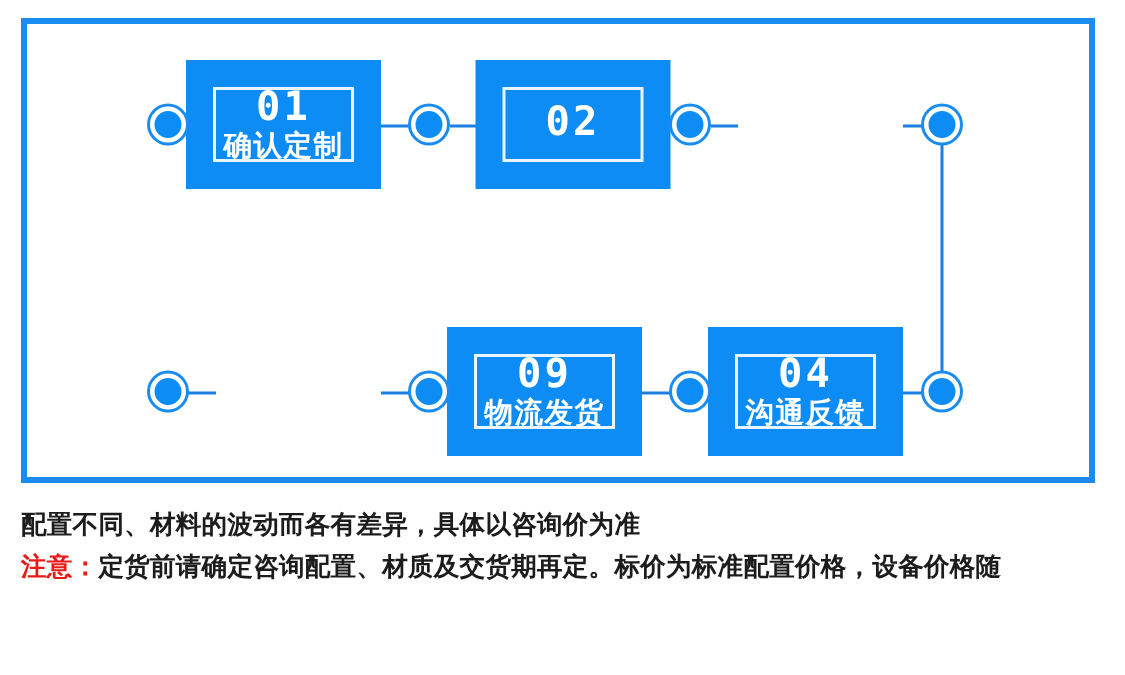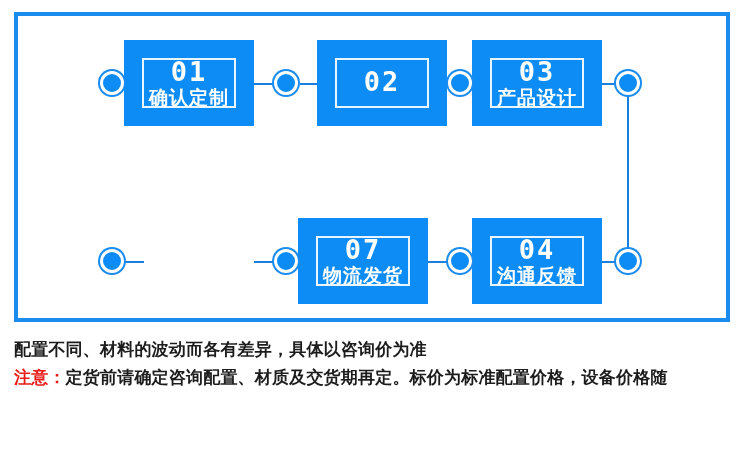--- a/index.html
+++ b/index.html
@@ -132,37 +132,31 @@
       <div class="step-label">确认定制</div>
     </div>
   </div>
 
   <div class="step-box" style="left:276px; top:24px;margin-left:23px;">
     <div class="step-inner">
       <div class="step-num">02</div>
     </div>
   </div>
 
-  <div class="step-box" style="left:454px; top:24px;">
-    <div class="step-inner">
-      <div class="step-num">03</div>
-      <div class="step-label">产品设计</div>
-    </div>
-  </div>
 
   <div class="step-box" style="left:454px; top:202px;">
     <div class="step-inner">
       <div class="step-num">04</div>
       <div class="step-label">沟通反馈</div>
     </div>
   </div>
 
   <div class="step-box" style="left:280px; top:202px;">
     <div class="step-inner">
-      <div class="step-num">07</div>
+      <div class="step-num">09</div>
       <div class="step-label">物流发货</div>
     </div>
   </div>
 
 
   <div class="node-dot" style="left:82px;  top:55px;"></div>
   <div class="node-dot" style="left:256px; top:55px;"></div>
   <div class="node-dot" style="left:430px; top:55px;"></div>
   <div class="node-dot" style="left:598px; top:55px;"></div>
 

